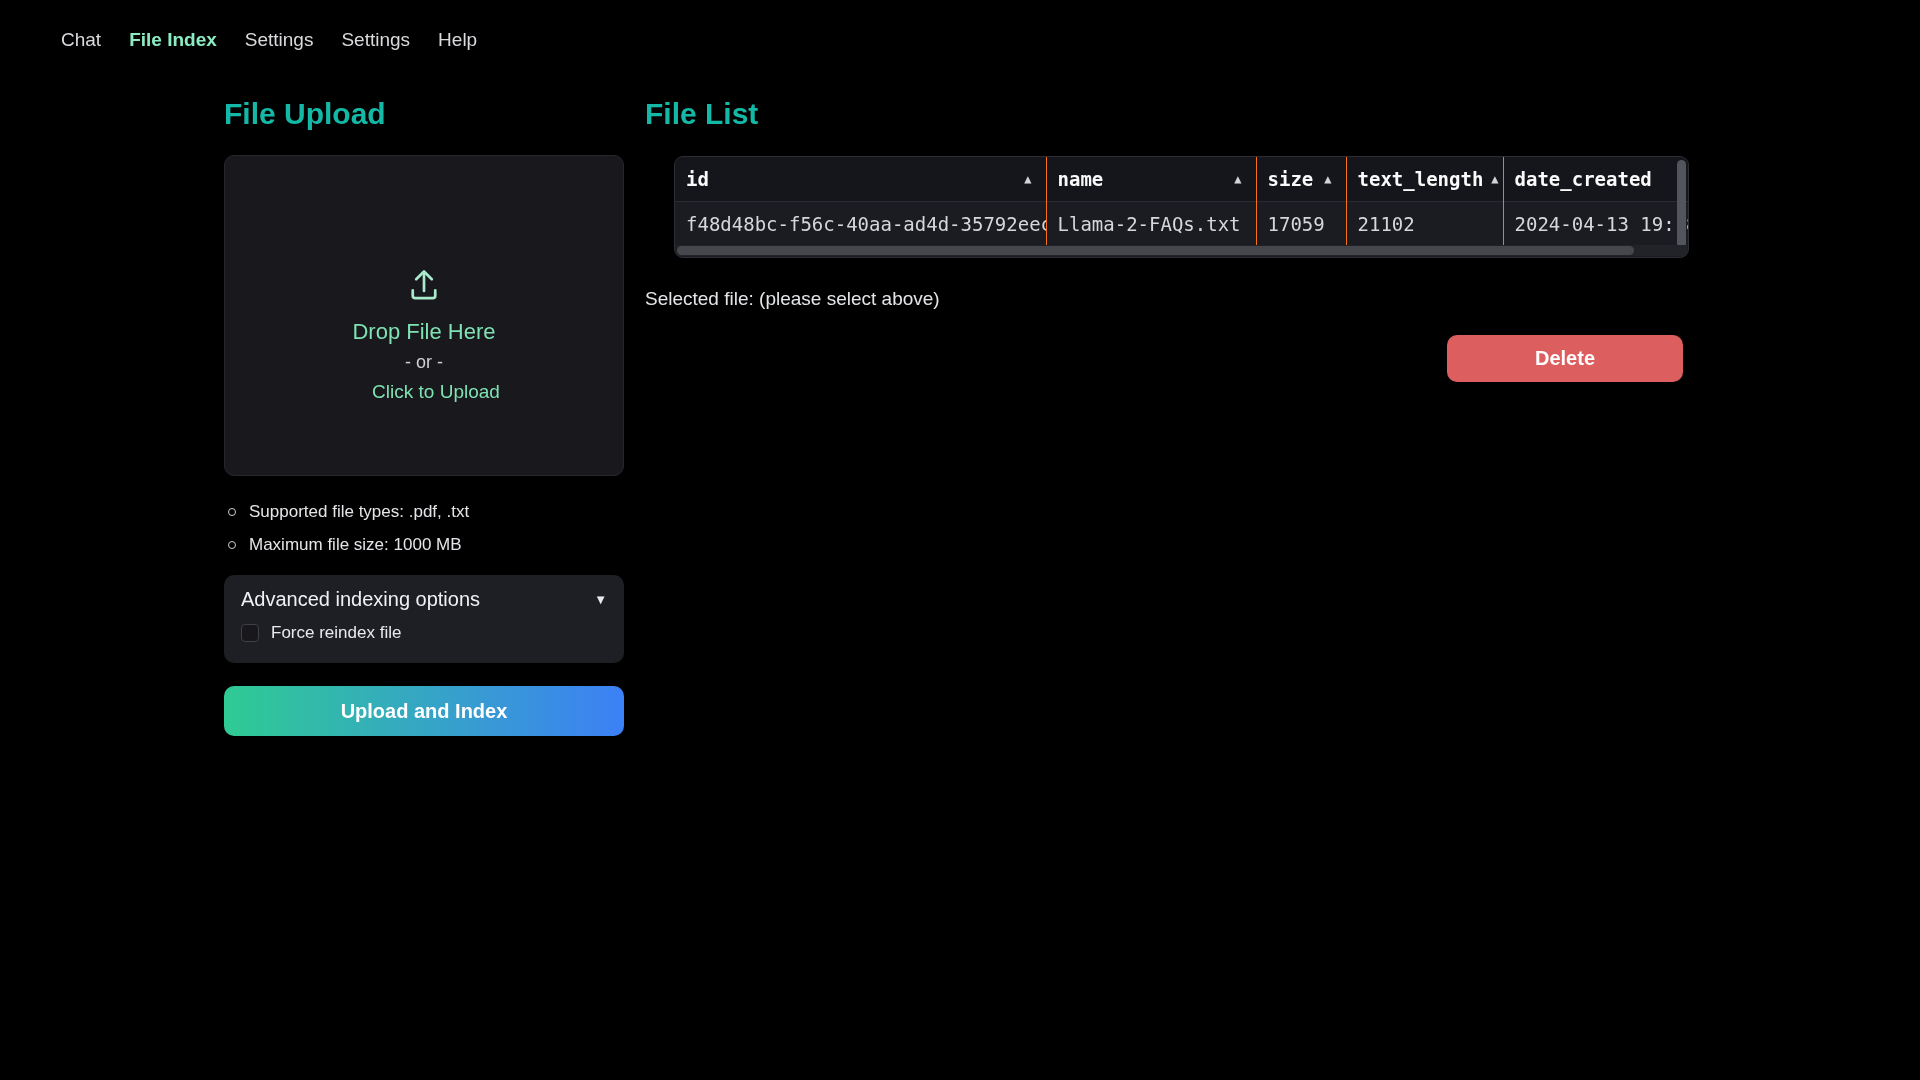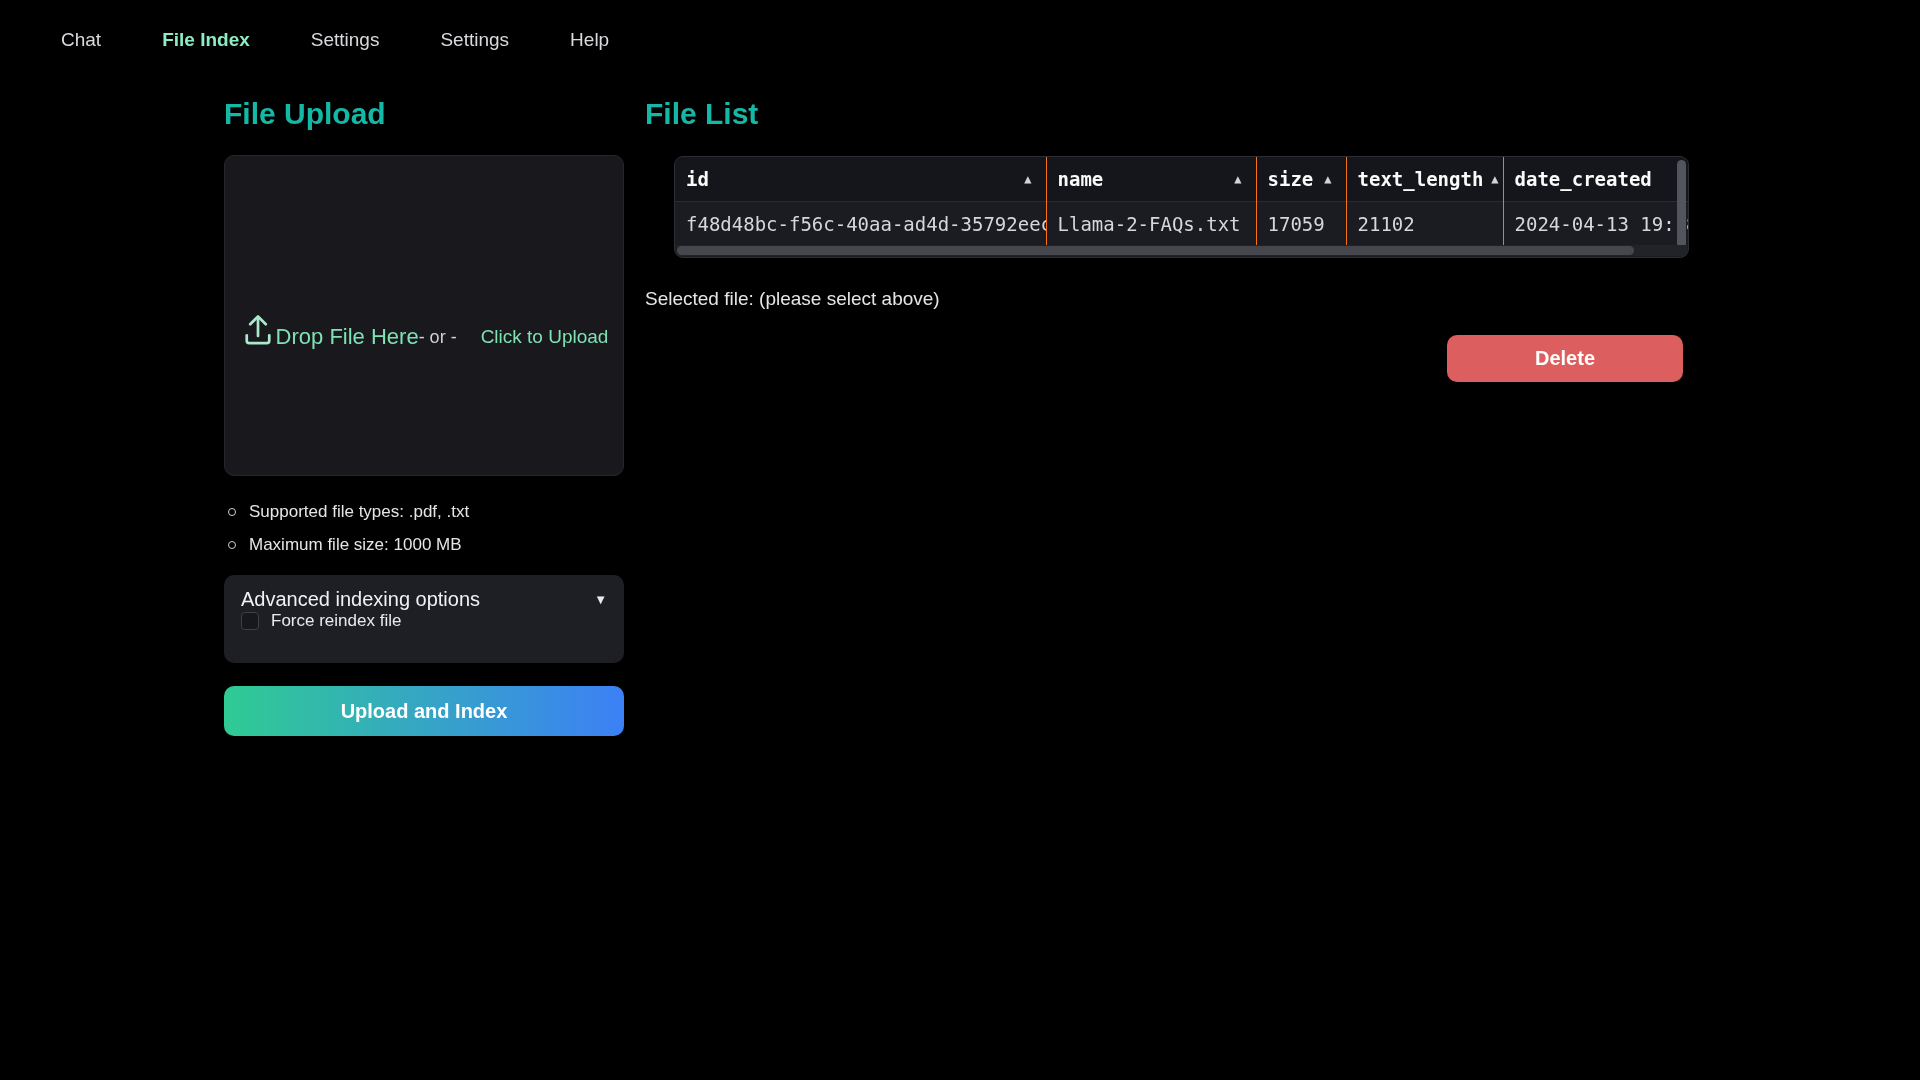--- a/index.html
+++ b/index.html
@@ -1,52 +1,52 @@
 <!DOCTYPE html>
 <html style="--accent-green: #8becc4; --dropzone-green: #7fe2b3; --icon-green: #a9e9cc; --delete-red: #dc5e5e; --gradient-start: #2fcb93; --gradient-end: #3c80f6;"><head>
 <meta charset="utf-8">
 <style>
   * { margin:0; padding:0; box-sizing:border-box; }
   html,body { background:#000; width:1920px; height:1080px; overflow:hidden;
               font-family:"Liberation Sans", sans-serif; }
   #app { position:relative; width:1920px; height:1080px; background:#000; color:#e6e7ea; }
 
   
-  .nav { position:absolute; left:61px; top:24px; display:flex; gap:61px; align-items:flex-end; }
+  .nav { position:absolute; left:61px; top:24px; display:flex; gap:28px; align-items:flex-end; }
   .tab { font-size:19px; line-height:32px; color:#d9dadd; cursor:pointer; white-space:nowrap; }
   .tab.active { color:var(--accent-green); font-weight:bold; }
 
   
   .section-title { position:absolute; font-size:30px; font-weight:bold; color:#14b8a6; }
   #upload-title { left:224px; top:97px; }
   #filelist-title { left:645px; top:97px; }
 
   
   .dropzone { position:absolute; left:224px; top:155px; width:400px; height:321px;
               background:#18181d; border:1px solid #26262c; border-radius:10px;
-              display:flex; flex-direction:row; align-items:center; justify-content:center;
+              display:flex; flex-direction:column; align-items:center; justify-content:center;
               padding-top:43px; cursor:pointer; }
   .dz-icon { margin-bottom:10px; }
   .dz-drop { font-size:22px; color:var(--dropzone-green); line-height:30px; }
   .dz-or   { font-size:18px; color:#cfd0d4; line-height:30px; }
   .dz-click{ font-size:19px; color:var(--dropzone-green); line-height:30px; cursor:pointer;margin-left:24px; }
 
   
   .notes { position:absolute; left:228px; top:495px; list-style:none; }
   .note { display:flex; align-items:center; height:33px; font-size:17px; color:#e4e5e8; }
   .bullet { width:8px; height:8px; border:1.5px solid #cfd0d4; border-radius:50%;
             margin-right:13px; flex:0 0 auto; }
 
   
   .advanced { position:absolute; left:224px; top:575px; width:400px; height:88px;
               background:#1e1f24; border-radius:10px; padding:13px 17px 0 17px; }
   .adv-header { display:flex; justify-content:space-between; align-items:center; cursor:pointer; }
   .adv-title { font-size:20px; color:#f0f1f3; }
   .adv-caret { font-size:13px; color:#e9eaec; }
-  .adv-check-row { display:flex; align-items:center; margin-top:0; }
+  .adv-check-row { display:flex; align-items:center; margin-top:12px; }
   .checkbox { width:18px; height:18px; border:1px solid #3f4046; border-radius:4px;
               background:#17171c; margin-right:12px; cursor:pointer; }
   .check-label { font-size:17px; color:#e9eaec; }
 
   
   .upload-btn { position:absolute; left:224px; top:686px; width:400px; height:50px;
                 border:none; border-radius:10px; cursor:pointer;
                 background:linear-gradient(to right, var(--gradient-start), var(--gradient-end));
                 color:#fff; font-size:20px; font-weight:bold;
                 font-family:"Liberation Sans", sans-serif; }

